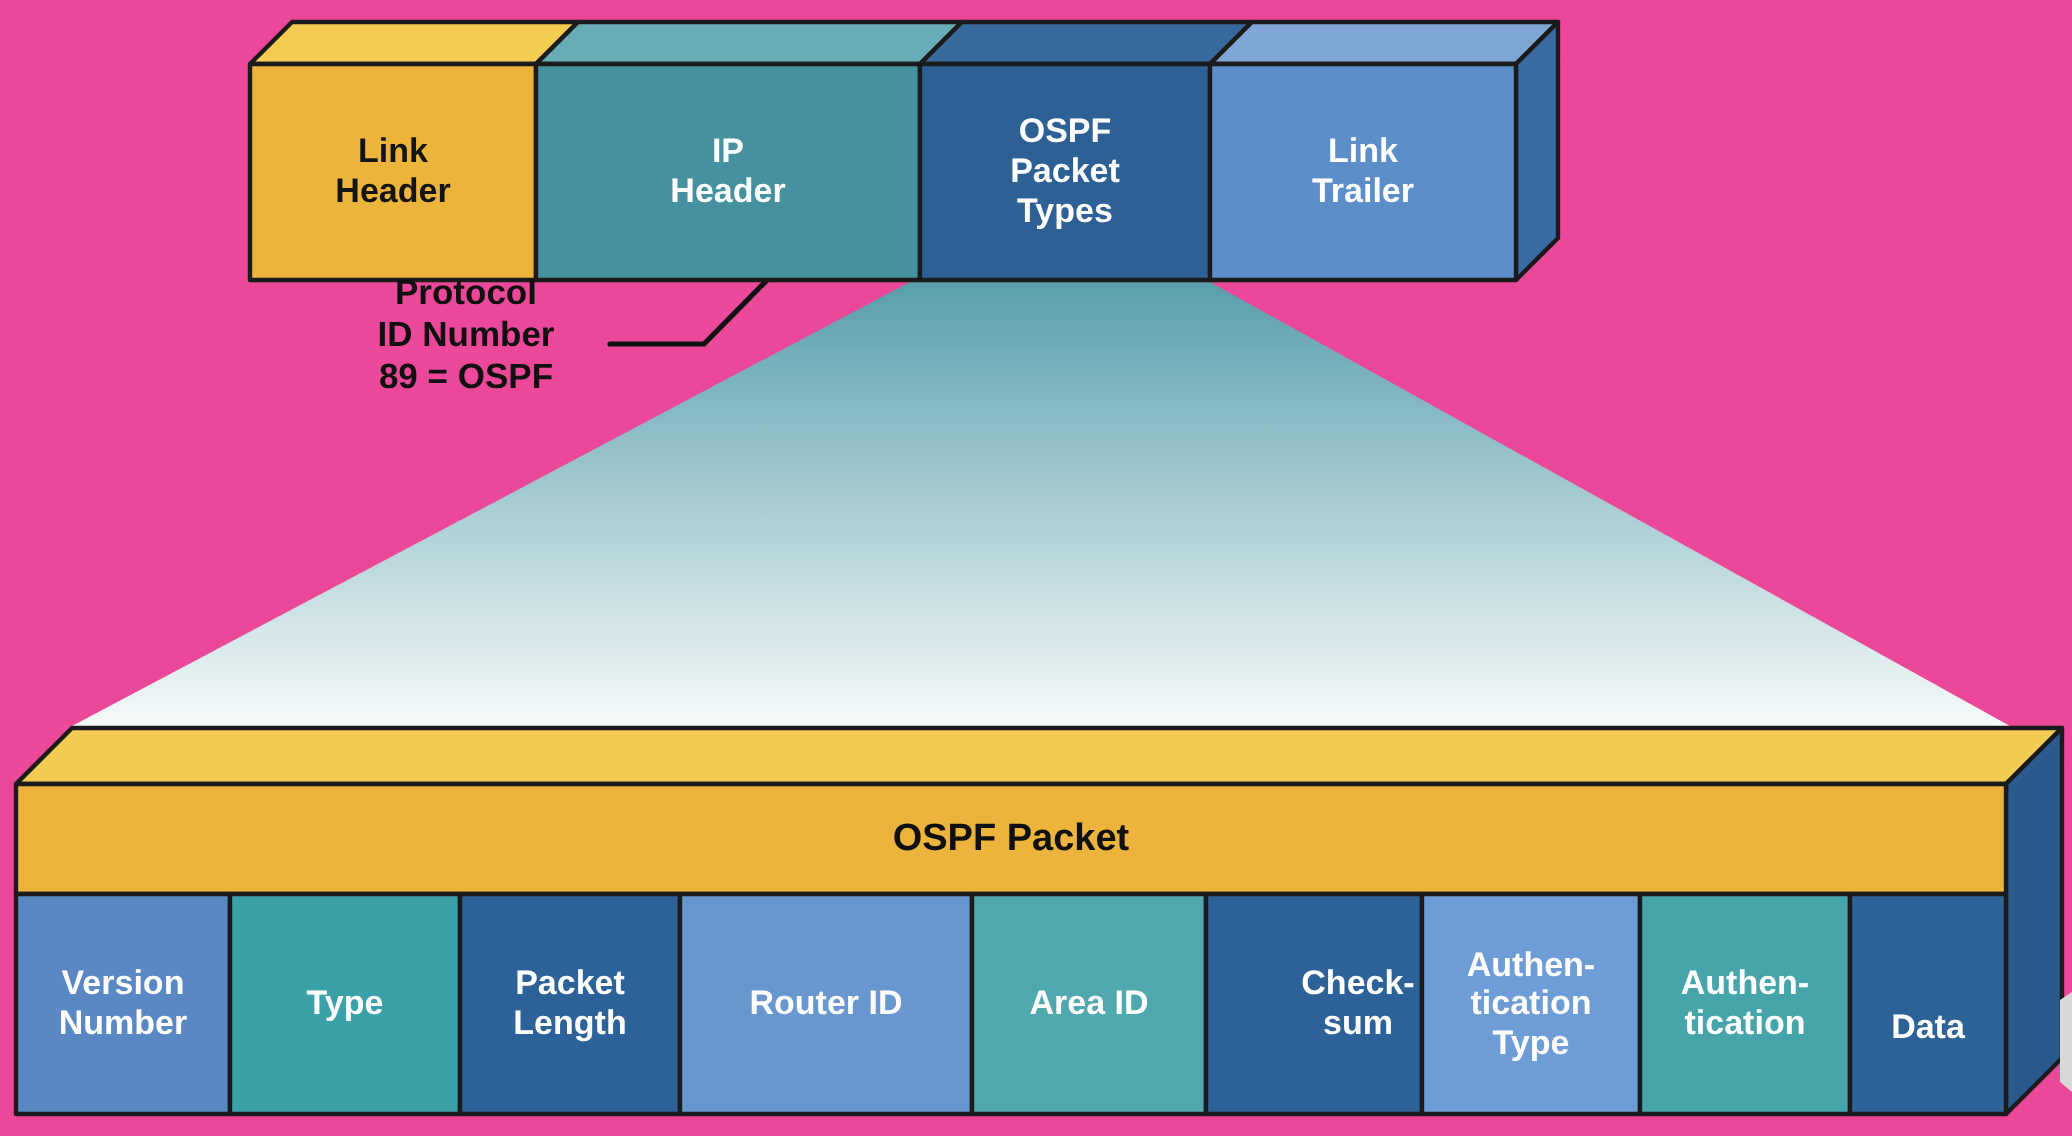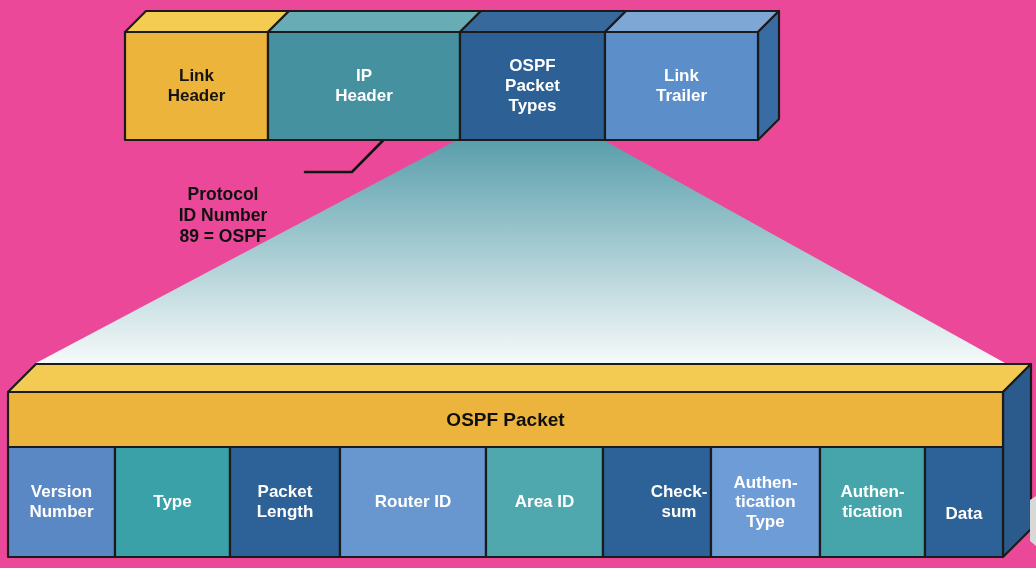--- a/index.html
+++ b/index.html
@@ -67,21 +67,21 @@
   <div class="lbl seg-lbl lbl-dark" style="left:125px;top:32px;width:143px;height:108px;">Link
 Header</div>
   <div class="lbl seg-lbl lbl-light" style="left:268px;top:32px;width:192px;height:108px;">IP
 Header</div>
   <div class="lbl seg-lbl lbl-light" style="left:460px;top:32px;width:145px;height:108px;">OSPF
 Packet
 Types</div>
   <div class="lbl seg-lbl lbl-light" style="left:605px;top:32px;width:153px;height:108px;">Link
 Trailer</div>
 
-  <div class="lbl note-lbl" style="left:138px;top:136px;width:170px;height:68px;align-items:flex-start;margin-top:48px;">Protocol
+  <div class="lbl note-lbl" style="left:148px;top:136px;width:170px;height:68px;align-items:flex-start;">Protocol
 ID Number
 89 = OSPF</div>
 
   <div class="lbl title-lbl" style="left:8px;top:392px;width:995px;height:55px;">OSPF Packet</div>
 
   <div class="lbl field-lbl lbl-light" style="left:8px;top:447px;width:107px;height:110px;">Version
 Number</div>
   <div class="lbl field-lbl lbl-light" style="left:115px;top:447px;width:115px;height:110px;">Type</div>
   <div class="lbl field-lbl lbl-light" style="left:230px;top:447px;width:110px;height:110px;">Packet
 Length</div>

